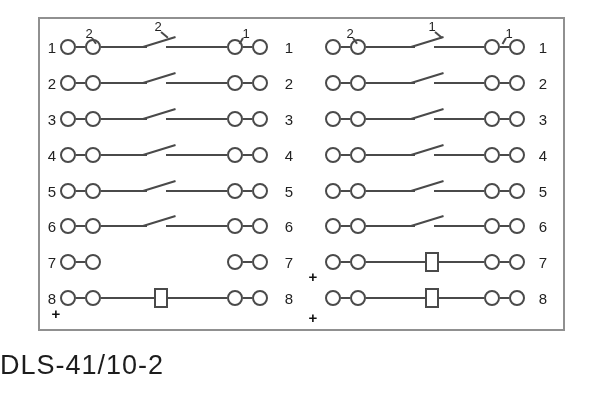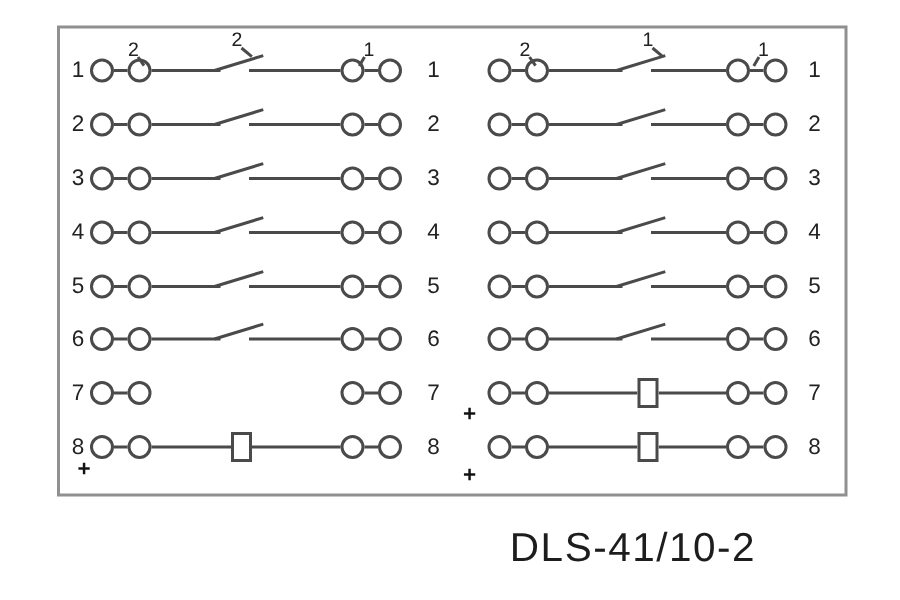--- a/index.html
+++ b/index.html
@@ -8,21 +8,21 @@
   #stage { position:relative; width:600px; height:400px; background:#fff; overflow:hidden; }
   .outline { position:absolute; left:38px; top:17px; width:527px; height:314px; border:2px solid #909090; background:#fff; }
   .circle { position:absolute; width:16px; height:16px; border:2px solid #3a3a3a; border-radius:50%; background:#fff; }
   .wire { position:absolute; height:2px; background:#4a4a4a; }
   .blade { position:absolute; height:2px; background:#4a4a4a; transform-origin:0 50%; }
   .tick { position:absolute; height:2px; background:#4a4a4a; transform-origin:0 50%; }
   .coil { position:absolute; width:14px; height:20px; border:2px solid #4a4a4a; background:#fff; }
   .lbl { position:absolute; font-size:15px; color:#222; transform:translate(-50%,-50%); line-height:1; }
   .ann { position:absolute; font-size:13px; color:#222; transform:translate(-50%,-50%); line-height:1; }
   .plus { position:absolute; font-size:15px; font-weight:bold; color:#111; transform:translate(-50%,-50%); line-height:1; }
-  .caption { position:absolute; left:0; top:350px; width:504px; text-align:right; font-size:27px; color:#1d1d1d; letter-spacing:1px; }
+  .caption { position:absolute; left:0; top:350px; width:504px; text-align:left; font-size:27px; color:#1d1d1d; letter-spacing:1px; }
 </style>
 </head>
 <body>
 
 <div id="stage">
   <div class="outline" style="border-color: rgb(144, 144, 144);"></div>
   <div class="caption">DLS-41/10-2</div>
 <div class="wire" style="left: 101px; top: 46px; width: 46px; background: rgb(74, 74, 74);"></div>
     <div class="wire" style="left: 166px; top: 46px; width: 61px; background: rgb(74, 74, 74);"></div>
     <div class="blade" style="left: 143px; top: 46px; width: 34px; transform: rotate(-17deg); background: rgb(74, 74, 74);"></div>

